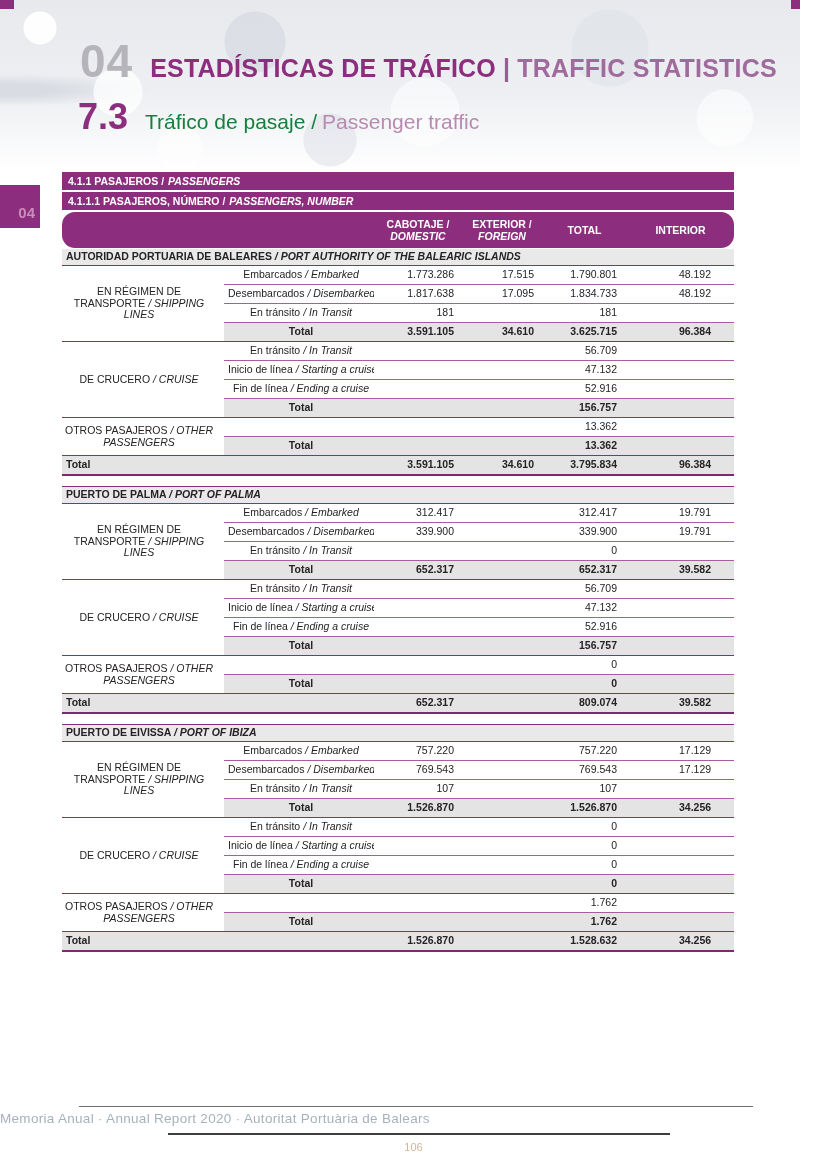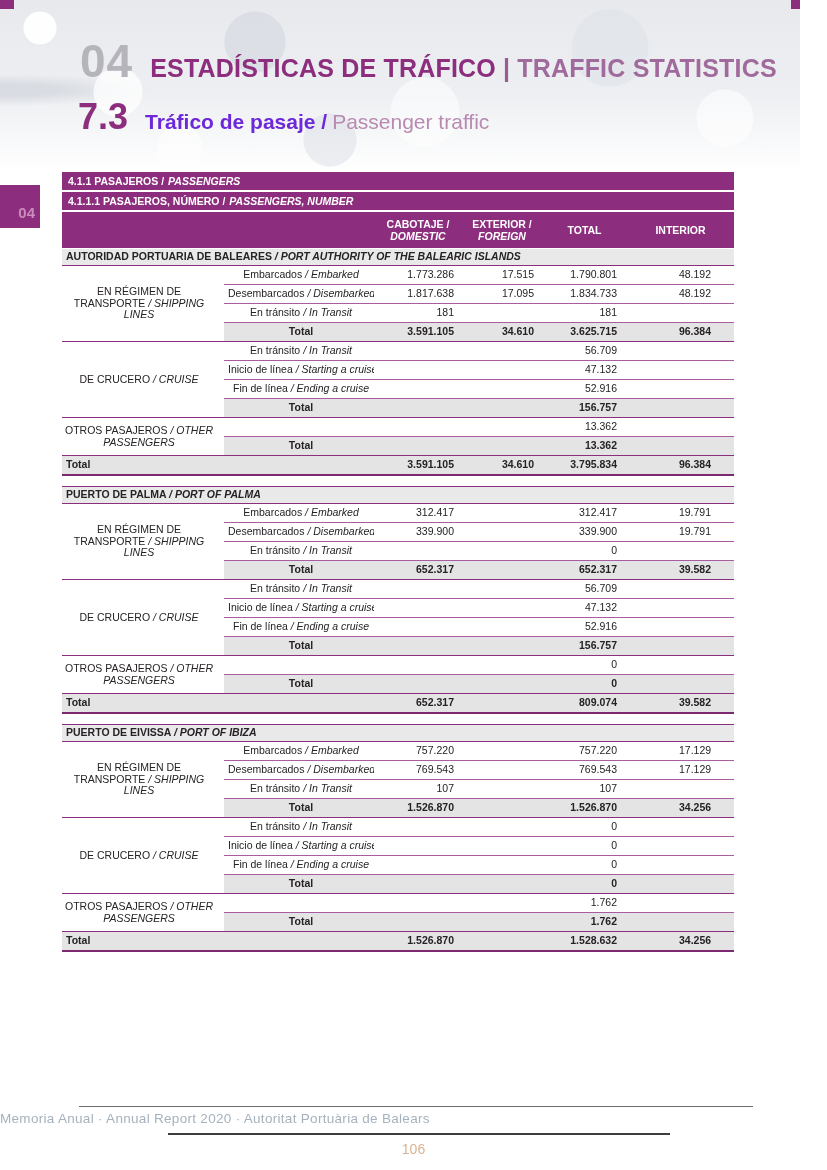--- a/index.html
+++ b/index.html
@@ -31,42 +31,42 @@
   .chapter-num { font-size:46px; font-weight:bold; color:#b5b4ba; letter-spacing:1px; }
   .chapter-title { margin-left:17px; font-size:25px; font-weight:bold; letter-spacing:0.2px; }
   .t-es { color:#8c2e7d; }
   .t-sep { color:#9c5b93; margin:0 7px; font-weight:bold; }
   .t-en { color:#a06b9c; }
 
   
   .section-title { position:absolute; top:96px; left:78px; display:flex; align-items:baseline; white-space:nowrap; }
   .sec-num { font-size:36px; font-weight:bold; color:#8c2e7d; }
   .sec-text { margin-left:17px; font-size:21px; }
-  .sec-es { color:#6d28d9;font-weight:bold; }
+  .sec-es { color:#15803d; }
   .sec-en { color:#b98ab1; margin-left:5px; }
 
   
   .side-tab {
     position:absolute; top:185px; left:0; width:40px; height:43px; background:#8c2e7d;
     color:#ca8cbc; font-size:15px; font-weight:bold;
     display:flex; align-items:flex-end; justify-content:flex-end;
     padding:0 5px 7px 0; box-sizing:border-box;
   }
 
   
   .table-area { position:absolute; top:172px; left:62px; width:672px; }
   .band {
     height:18px; background:#8c2e7d; color:#ffffff; font-size:10.5px; font-weight:bold;
     line-height:18px; padding-left:6px; box-sizing:border-box; margin-bottom:2px; white-space:nowrap;
   }
   .band i { margin-left:4px; }
   .col-band {
     height:36px; background:#8c2e7d; margin-bottom:1px;
     display:grid; grid-template-columns:162px 150px 88px 80px 85px 107px;
-    color:#ffffff; font-weight:bold; font-size:10.5px;
+    color:#ffffff; font-weight:bold; font-size:10.5px;border-radius:13px;
   }
   .col-cell { display:flex; flex-direction:column; align-items:center; justify-content:center; line-height:12px; text-align:center; }
 
   table.port-table { width:672px; border-collapse:collapse; table-layout:fixed; margin-bottom:10px; font-size:10.5px; color:#262226; }
   table.port-table td { padding:0; vertical-align:middle; height:18px; line-height:11.5px; }
   .section-header-cell {
     height:16px !important; background:#e9e9e9; font-weight:bold; padding-left:4px !important;
     border-bottom:1.5px solid #8c2e7d; white-space:nowrap; overflow:hidden;
   }
   .subsequent .section-header-cell { border-top:1.5px solid #8c2e7d; }
@@ -79,21 +79,21 @@
   .c-ext { padding-right:8px !important; }
   .c-tot { padding-right:10px !important; }
   .c-int { padding-right:23px !important; }
   tr.grand td { background:#e4e4e4; font-weight:bold; border-bottom:2.5px solid #7d2970; }
   tr.grand .grand-label { padding-left:4px; }
 
   
   .footer-rule1 { position:absolute; top:1106px; left:79px; width:674px; height:1px; background:#6e6e6e; }
   .footer-text  { position:absolute; top:1111px; left:0; width:827px; text-align:left; font-size:13.5px; color:#a5b2bd; letter-spacing:0.3px; }
   .footer-rule2 { position:absolute; top:1133px; left:168px; width:502px; height:1.5px; background:#3d3d3d; }
-  .footer-page  { position:absolute; top:1141px; left:0; width:827px; text-align:center; font-size:14px; color:#d9b392; }
+  .footer-page  { position:absolute; top:1141px; left:0; width:827px; text-align:center; font-size:11px; color:#d9b392; }
 </style>
 </head>
 <body>
 
 <div class="page">
   <div class="bg-texture"></div>
   <div class="corner corner-left"></div>
   <div class="corner corner-right"></div>
 
   <div class="chapter-header">

